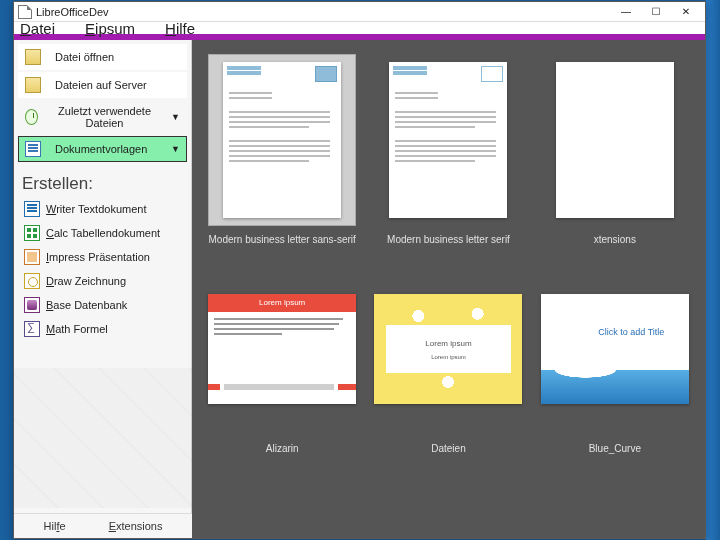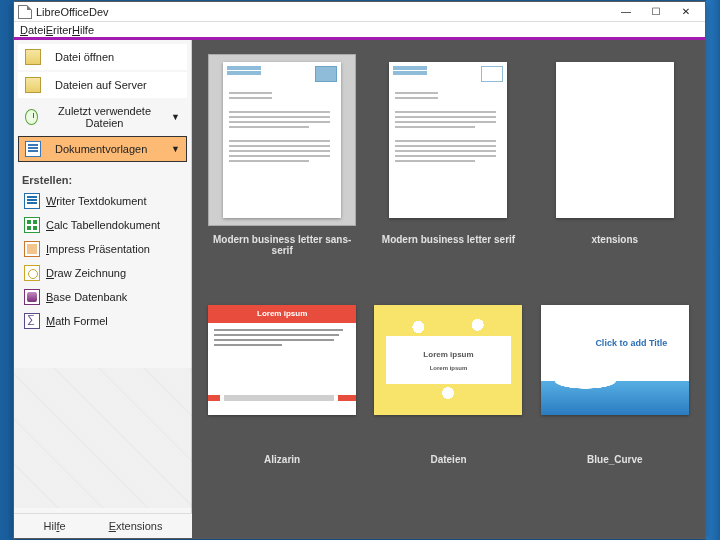--- a/index.html
+++ b/index.html
@@ -5,33 +5,33 @@
 * { margin: 0; padding: 0; box-sizing: border-box; font-family: "Segoe UI", Tahoma, sans-serif; }
 body { width: 720px; height: 540px; background: #1a5f9e; overflow: hidden; position: relative; }
 .desktop-edge { position: absolute; right: 0; top: 0; width: 14px; height: 540px; background: linear-gradient(to right, #2a7ec8, #1a5f9e); }
 .window { position: absolute; left: 13px; top: 1px; width: 693px; height: 538px; background: #ffffff; border: 1px solid #5a5a5a; box-shadow: 0 2px 8px rgba(0,0,0,0.35); }
 .titlebar { height: 20px; background: #ffffff; display: flex; align-items: center; padding: 0 4px; border-bottom: 1px solid #dcdcdc; }
 .titlebar .doc-icon { width: 14px; height: 14px; margin-right: 4px; border: 1px solid #777; background: #fff; position: relative; }
 .titlebar .doc-icon:after { content: ""; position: absolute; right: -1px; top: -1px; border-top: 5px solid #fff; border-left: 5px solid #777; }
 .titlebar-title { font-size: 11px; color: #222; flex: 1; }
 .win-buttons { display: flex; gap: 0; }
 .win-btn { width: 30px; height: 18px; display: flex; align-items: center; justify-content: center; font-size: 10px; color: #222; }
-.menubar { height: 18px; display: flex; align-items: center; gap: 0; padding: 0 6px; font-size: 11px; color: #222; background: #fff; border-bottom: 3px solid #a21caf; }
+.menubar { height: 18px; display: flex; align-items: center; gap: 30px; padding: 0 6px; font-size: 15px; color: #222; background: #fff; border-bottom: 6px solid #a21caf; }
 .menubar span u { text-decoration: underline; }
 .body { display: flex; height: calc(100% - 38px); }
 .sidebar { width: 178px; background: #f6f6f6; display: flex; flex-direction: column; border-right: 1px solid #d0d0d0; position: relative; }
 .sidebar::after { content: ""; position: absolute; left: 0; bottom: 30px; width: 178px; height: 140px;
   background: repeating-linear-gradient(45deg, rgba(0,0,0,0.04) 0 30px, rgba(0,0,0,0.07) 30px 32px);
   opacity: 0.6; pointer-events: none; }
 .side-top { padding: 4px; display: flex; flex-direction: column; gap: 2px; }
 .side-item { display: flex; align-items: center; gap: 14px; padding: 4px 6px; font-size: 11px; color: #222; background: #fff; border: 1px solid transparent; cursor: pointer; }
 .side-item .chev { margin-left: auto; font-size: 9px; color: #222; }
-.side-item.selected { background: #fdba74; border: 1px solid #333333; text-align: right; }
+.side-item.selected { background: #86efac; border: 1px solid #333333; text-align: right; }
 .side-item.recent { background: transparent; border: 1px solid transparent; text-align: center; }
-.side-section-label { font-size: 11px; color: #444; padding: 8px 8px 4px; font-weight: bold; }
+.side-section-label { font-size: 17px; color: #444; padding: 8px 8px 4px; }
 .side-create { padding: 0 4px; display: flex; flex-direction: column; gap: 2px; }
 .create-item { display: flex; align-items: center; gap: 6px; padding: 3px 6px; font-size: 11px; color: #222; cursor: pointer; }
 .icon { width: 16px; height: 16px; border: 1px solid #888; background: #fff; display: inline-block; position: relative; }
 .icon-folder { background: linear-gradient(#f7e6a2,#e9cf6b); border-color: #b89b3b; }
 .icon-clock { border-radius: 50%; background: #eafbe1; border-color: #5aa33a; }
 .icon-clock:after { content: ""; position: absolute; left: 7px; top: 3px; width: 1px; height: 5px; background: #3a7a1f; }
 .icon-doc-blue { border-color: #3a77b8; }
 .icon-doc-blue:after { content: ""; position: absolute; left: 2px; top: 2px; width: 10px; height: 2px; background: #3a77b8; box-shadow: 0 3px #3a77b8, 0 6px #3a77b8; }
 .icon-writer { border-color: #1f6fb0; }
 .icon-writer:after { content: ""; position: absolute; left: 2px; top: 2px; width: 10px; height: 2px; background: #1f6fb0; box-shadow: 0 3px #1f6fb0, 0 6px #1f6fb0; }
@@ -44,21 +44,21 @@
 .icon-impress { border-color: #c9762a; }
 .icon-impress:after { content: ""; position: absolute; left: 2px; top: 2px; width: 10px; height: 10px; background: #f3c58c; }
 .icon-draw { border-color: #c8a62a; }
 .icon-draw:after { content: ""; position: absolute; left: 3px; top: 3px; width: 8px; height: 8px; border: 1px solid #c8a62a; border-radius: 50%; }
 .icon-math { border-color: #5a4a8a; }
 .icon-math:after { content: "∑"; position: absolute; left: 2px; top: -1px; font-size: 11px; color: #5a4a8a; }
 .icon-base { border-color: #7a2f7a; }
 .icon-base:after { content: ""; position: absolute; left: 2px; top: 2px; width: 10px; height: 10px; background: linear-gradient(#c48ac4,#7a2f7a); border-radius: 2px; }
 .side-footer { position: absolute; bottom: 0; left: 0; width: 178px; display: flex; justify-content: space-around; padding: 6px 8px; font-size: 11px; color: #333; border-top: 1px solid #dcdcdc; background: #f6f6f6; }
 .content { flex: 1; background: #555555; padding: 14px; overflow: auto; }
-.content-grid { display: grid; grid-template-columns: repeat(3, 1fr); gap: 18px 14px; font-weight: bold; }
+.content-grid { display: grid; grid-template-columns: repeat(3, 1fr); gap: 18px 14px; }
 .template-cell { display: flex; flex-direction: column; align-items: center; gap: 8px; }
 .thumb-wrap { width: 148px; height: 172px; display: flex; align-items: center; justify-content: center; }
 .thumb-wrap.selected { background: #cfcfcf; border: 1px solid #aaaaaa; }
 .thumb { background: #ffffff; box-shadow: 0 1px 3px rgba(0,0,0,0.35); text-align: center; }
 .thumb.portrait { width: 118px; height: 156px; }
 .thumb.landscape { width: 148px; height: 110px; }
 .tpl-label { font-size: 10px; color: #e2e2e2; text-align: center; }
 .letter-head { height: 24px; padding: 4px; display: flex; justify-content: space-between; }
 .lh-left { width: 34px; height: 4px; background: #8fbcd9; box-shadow: 0 5px #8fbcd9; }
 .lh-right { width: 22px; height: 16px; background: #8fbcd9; border: 1px solid #6aa3c6; }
@@ -94,21 +94,21 @@
     <span class="titlebar-title">LibreOfficeDev</span>
     <div class="win-buttons">
       <div class="win-btn">—</div>
       <div class="win-btn">☐</div>
       <div class="win-btn close">✕</div>
     </div>
   </div>
 
   <div class="menubar">
     <span><u>D</u><span>atei</span></span>
-    <span><u>E</u><span>riter</span></span>
+    <span><u>E</u><span>ipsum</span></span>
     <span><u>H</u><span>ilfe</span></span>
   </div>
 
   <div class="body">
     <div class="sidebar">
       <div class="side-top">
         <div class="side-item">
           <span class="icon icon-folder"></span>
           <span>Datei öffnen</span>
         </div>

